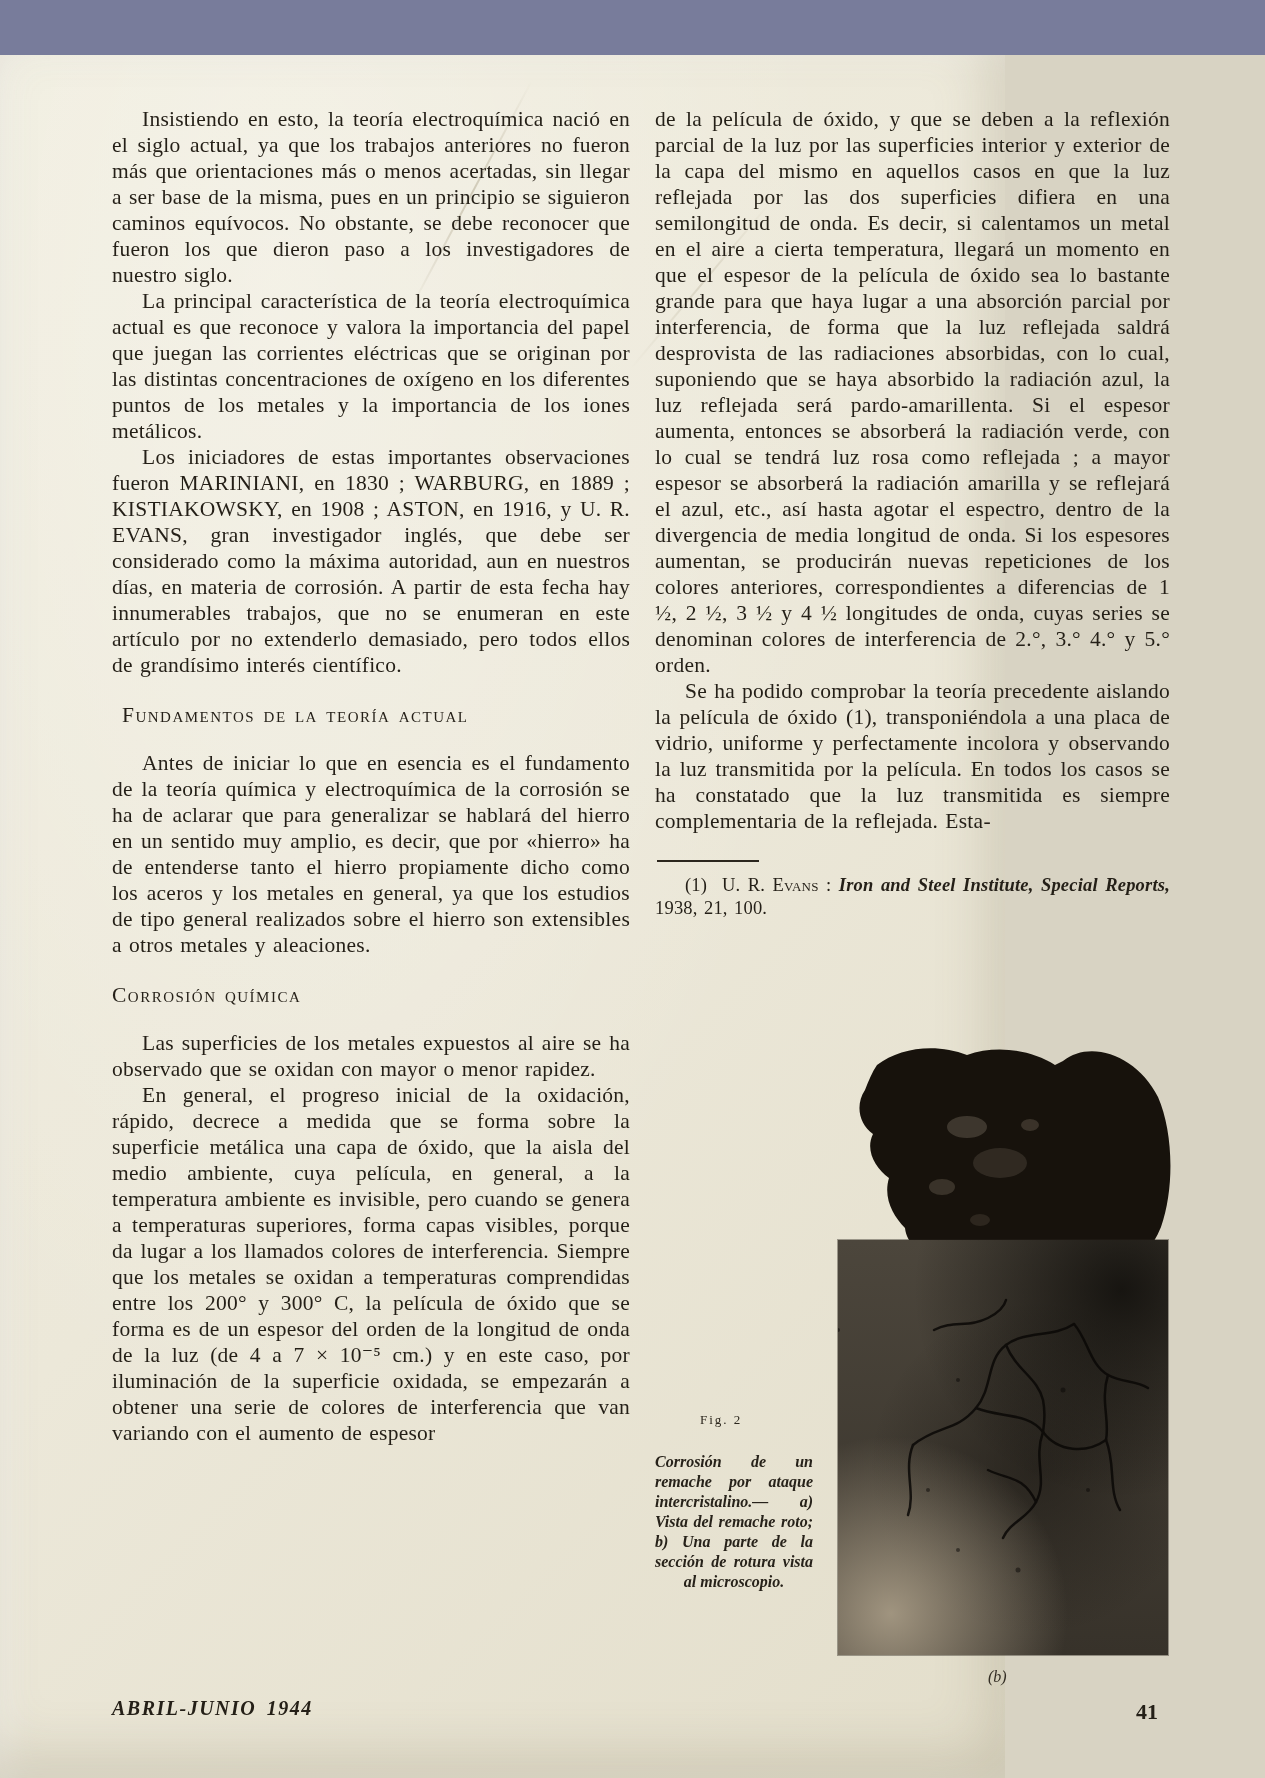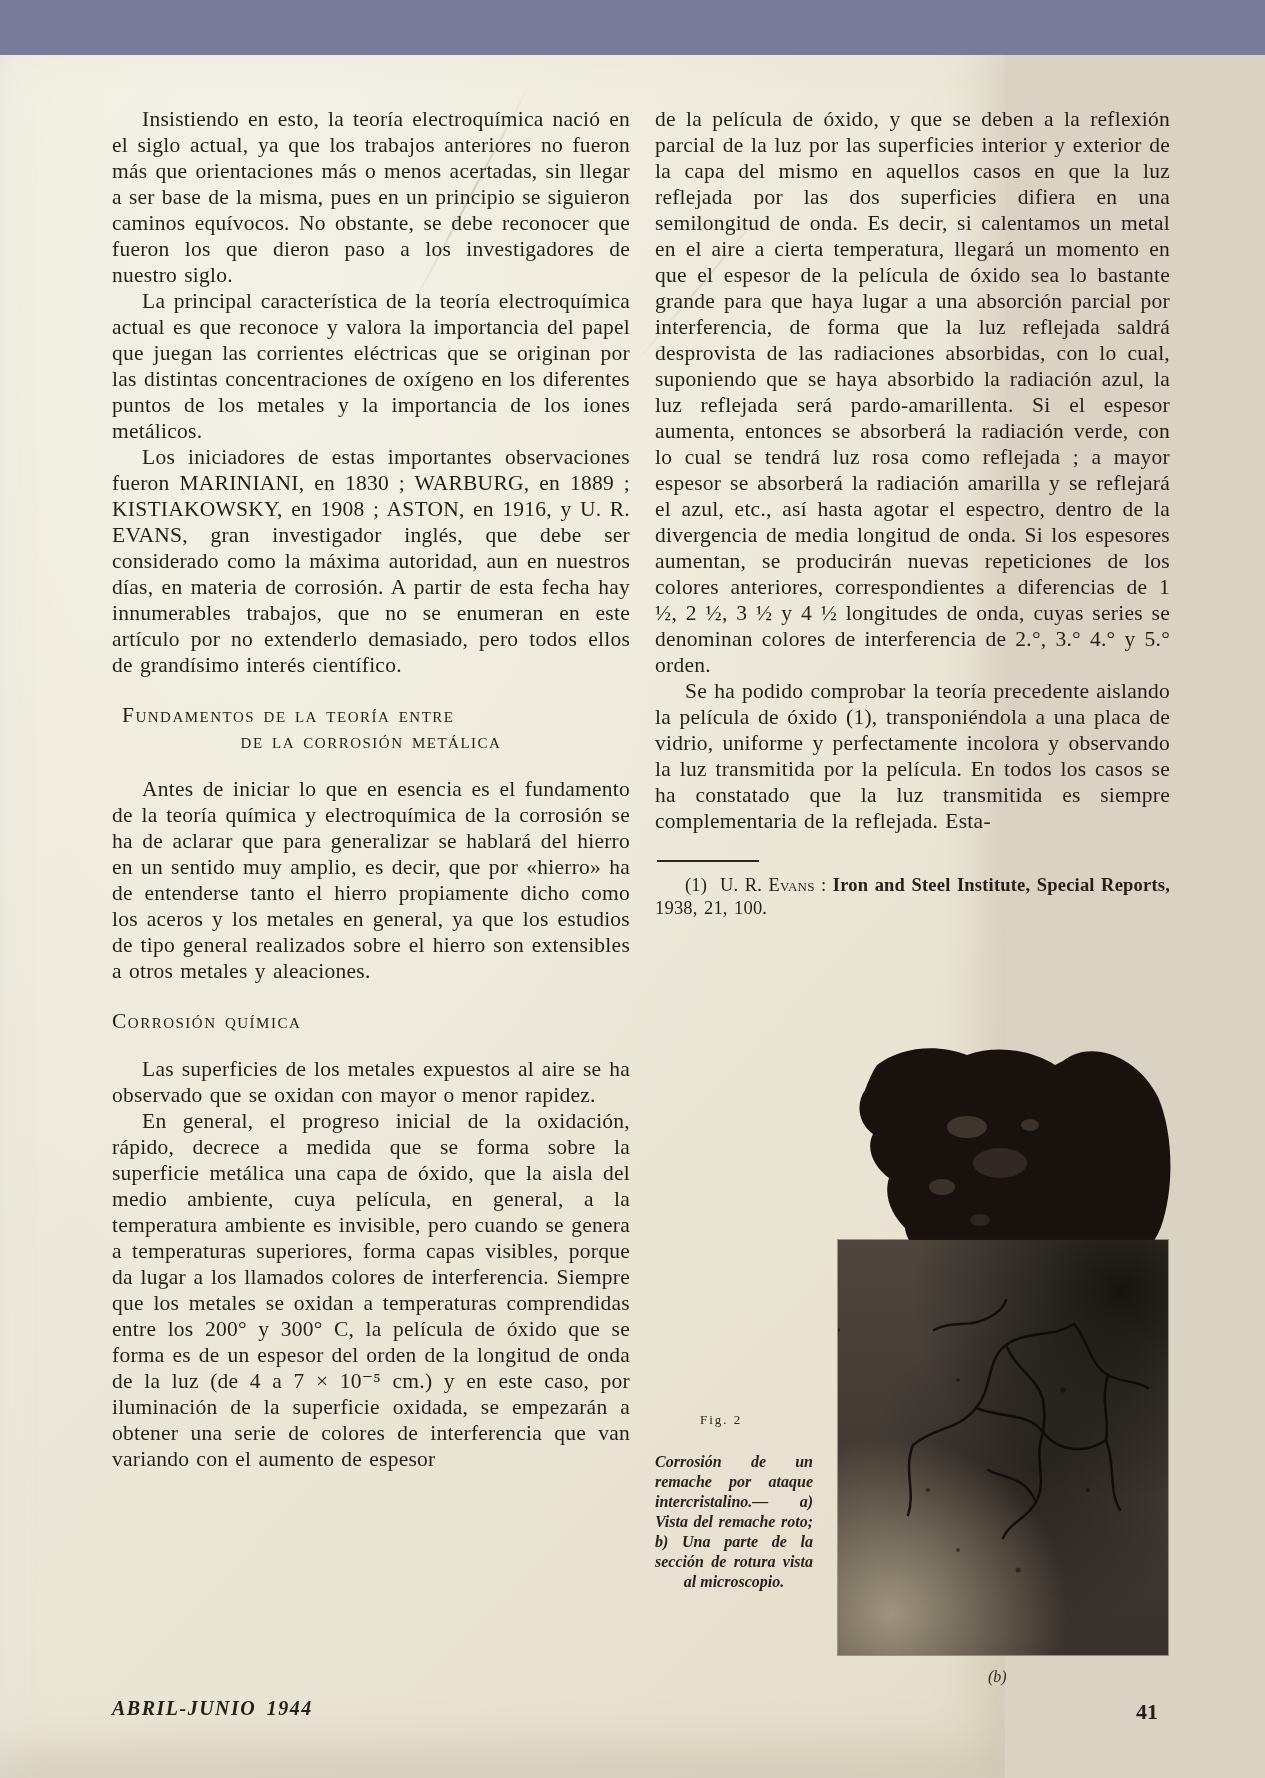--- a/index.html
+++ b/index.html
@@ -35,21 +35,21 @@
   .left-col{left:112px;top:51px;width:518px;}
   .right-col{left:655px;top:51px;width:515px;}
   .h1-block{margin:24px 0 22px;}
   .h1-line1{font-variant:small-caps;letter-spacing:1.5px;padding-left:10px;}
   .h1-line2{font-variant:small-caps;letter-spacing:1.5px;text-align:center;}
   .h2{margin:24px 0 22px;font-variant:small-caps;letter-spacing:1.5px;}
 
   .footnote-rule{width:102px;border-top:2.5px solid #2b261d;margin:26px 0 12px 2px;}
   .footnote{font-size:18.5px;line-height:23px;text-indent:28px;letter-spacing:.2px;}
   .fn-author{font-variant:small-caps;}
-  .fn-journal{font-weight:bold;}
+  .fn-journal{font-style:italic;font-weight:bold;}
 
   .rivet{position:absolute;left:845px;top:980px;width:330px;height:258px;}
   .micro{
     position:absolute;left:838px;top:1185px;width:330px;height:415px;
     background:
       radial-gradient(circle at 16% 90%, rgba(178,165,142,.85), transparent 38%),
       radial-gradient(circle at 86% 12%, rgba(6,5,3,.75), transparent 45%),
       radial-gradient(circle at 60% 55%, rgba(22,19,15,.55), transparent 55%),
       linear-gradient(#4c463c,#37322a);
     box-shadow:0 0 0 1px rgba(40,35,28,.4);
@@ -79,22 +79,21 @@
 
 <div class="paper">
   <div class="crease c1"></div>
   <div class="crease c2"></div>
 
   <div class="col left-col">
     <p>Insistiendo en esto, la teoría electroquímica nació en el siglo actual, ya que los trabajos anteriores no fueron más que orientaciones más o menos acertadas, sin llegar a ser base de la misma, pues en un principio se siguieron caminos equívocos. No obstante, se debe reconocer que fueron los que dieron paso a los investigadores de nuestro siglo.</p>
     <p>La principal característica de la teoría electroquímica actual es que reconoce y valora la importancia del papel que juegan las corrientes eléctricas que se originan por las distintas concentraciones de oxígeno en los diferentes puntos de los metales y la importancia de los iones metálicos.</p>
     <p>Los iniciadores de estas importantes observaciones fueron MARINIANI, en 1830 ; WARBURG, en 1889 ; KISTIAKOWSKY, en 1908 ; ASTON, en 1916, y U. R. EVANS, gran investigador inglés, que debe ser considerado como la máxima autoridad, aun en nuestros días, en materia de corrosión. A partir de esta fecha hay innumerables trabajos, que no se enumeran en este artículo por no extenderlo demasiado, pero todos ellos de grandísimo interés científico.</p>
     <div class="h1-block">
-      <div class="h1-line1">Fundamentos de la teoría entre</div>
-      <div class="h1-line2">de la corrosión metálica</div>
+      <div class="h1-line1">Fundamentos de la teoría actual</div>
     </div>
     <p>Antes de iniciar lo que en esencia es el fundamento de la teoría química y electroquímica de la corrosión se ha de aclarar que para generalizar se hablará del hierro en un sentido muy amplio, es decir, que por «hierro» ha de entenderse tanto el hierro propiamente dicho como los aceros y los metales en general, ya que los estudios de tipo general realizados sobre el hierro son extensibles a otros metales y aleaciones.</p>
     <div class="h2">Corrosión química</div>
     <p>Las superficies de los metales expuestos al aire se ha observado que se oxidan con mayor o menor rapidez.</p>
     <p>En general, el progreso inicial de la oxidación, rápido, decrece a medida que se forma sobre la superficie metálica una capa de óxido, que la aisla del medio ambiente, cuya película, en general, a la temperatura ambiente es invisible, pero cuando se genera a temperaturas superiores, forma capas visibles, porque da lugar a los llamados colores de interferencia. Siempre que los metales se oxidan a temperaturas comprendidas entre los 200° y 300° C, la película de óxido que se forma es de un espesor del orden de la longitud de onda de la luz (de 4 a 7 × 10⁻⁵ cm.) y en este caso, por iluminación de la superficie oxidada, se empezarán a obtener una serie de colores de interferencia que van variando con el aumento de espesor</p>
   </div>
 
   <div class="col right-col">
     <p class="no-indent">de la película de óxido, y que se deben a la reflexión parcial de la luz por las superficies interior y exterior de la capa del mismo en aquellos casos en que la luz reflejada por las dos superficies difiera en una semilongitud de onda. Es decir, si calentamos un metal en el aire a cierta temperatura, llegará un momento en que el espesor de la película de óxido sea lo bastante grande para que haya lugar a una absorción parcial por interferencia, de forma que la luz reflejada saldrá desprovista de las radiaciones absorbidas, con lo cual, suponiendo que se haya absorbido la radiación azul, la luz reflejada será pardo-amarillenta. Si el espesor aumenta, entonces se absorberá la radiación verde, con lo cual se tendrá luz rosa como reflejada ; a mayor espesor se absorberá la radiación amarilla y se reflejará el azul, etc., así hasta agotar el espectro, dentro de la divergencia de media longitud de onda. Si los espesores aumentan, se producirán nuevas repeticiones de los colores anteriores, correspondientes a diferencias de 1 ½, 2 ½, 3 ½ y 4 ½ longitudes de onda, cuyas series se denominan colores de interferencia de 2.°, 3.° 4.° y 5.° orden.</p>
     <p>Se ha podido comprobar la teoría precedente aislando la película de óxido (1), transponiéndola a una placa de vidrio, uniforme y perfectamente incolora y observando la luz transmitida por la película. En todos los casos se ha constatado que la luz transmitida es siempre complementaria de la reflejada. Esta-</p>

